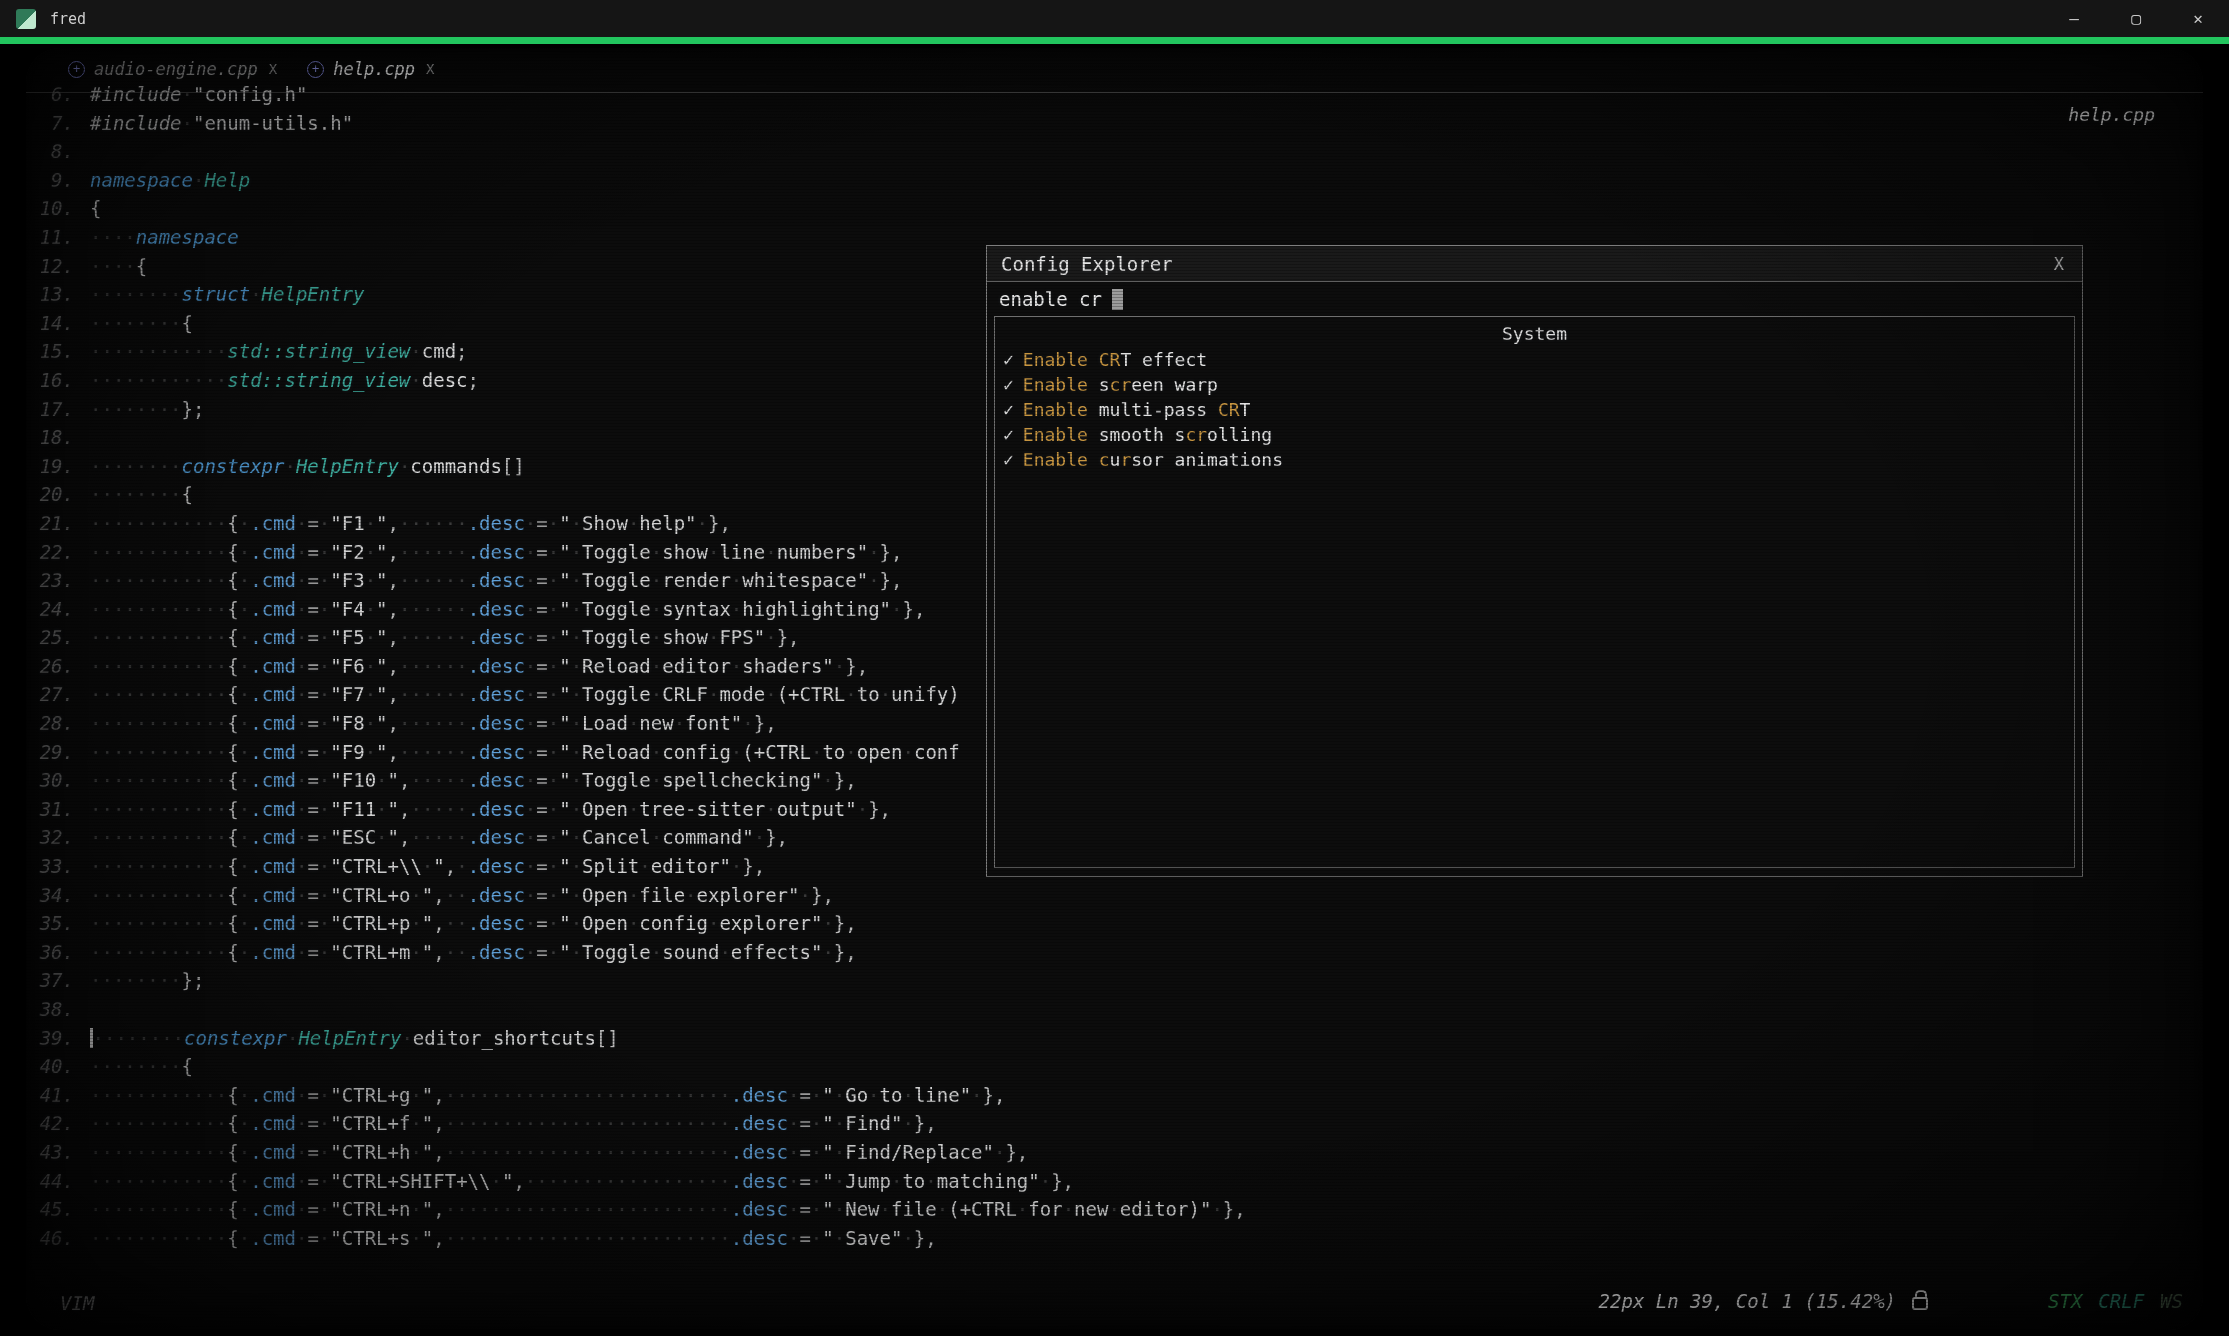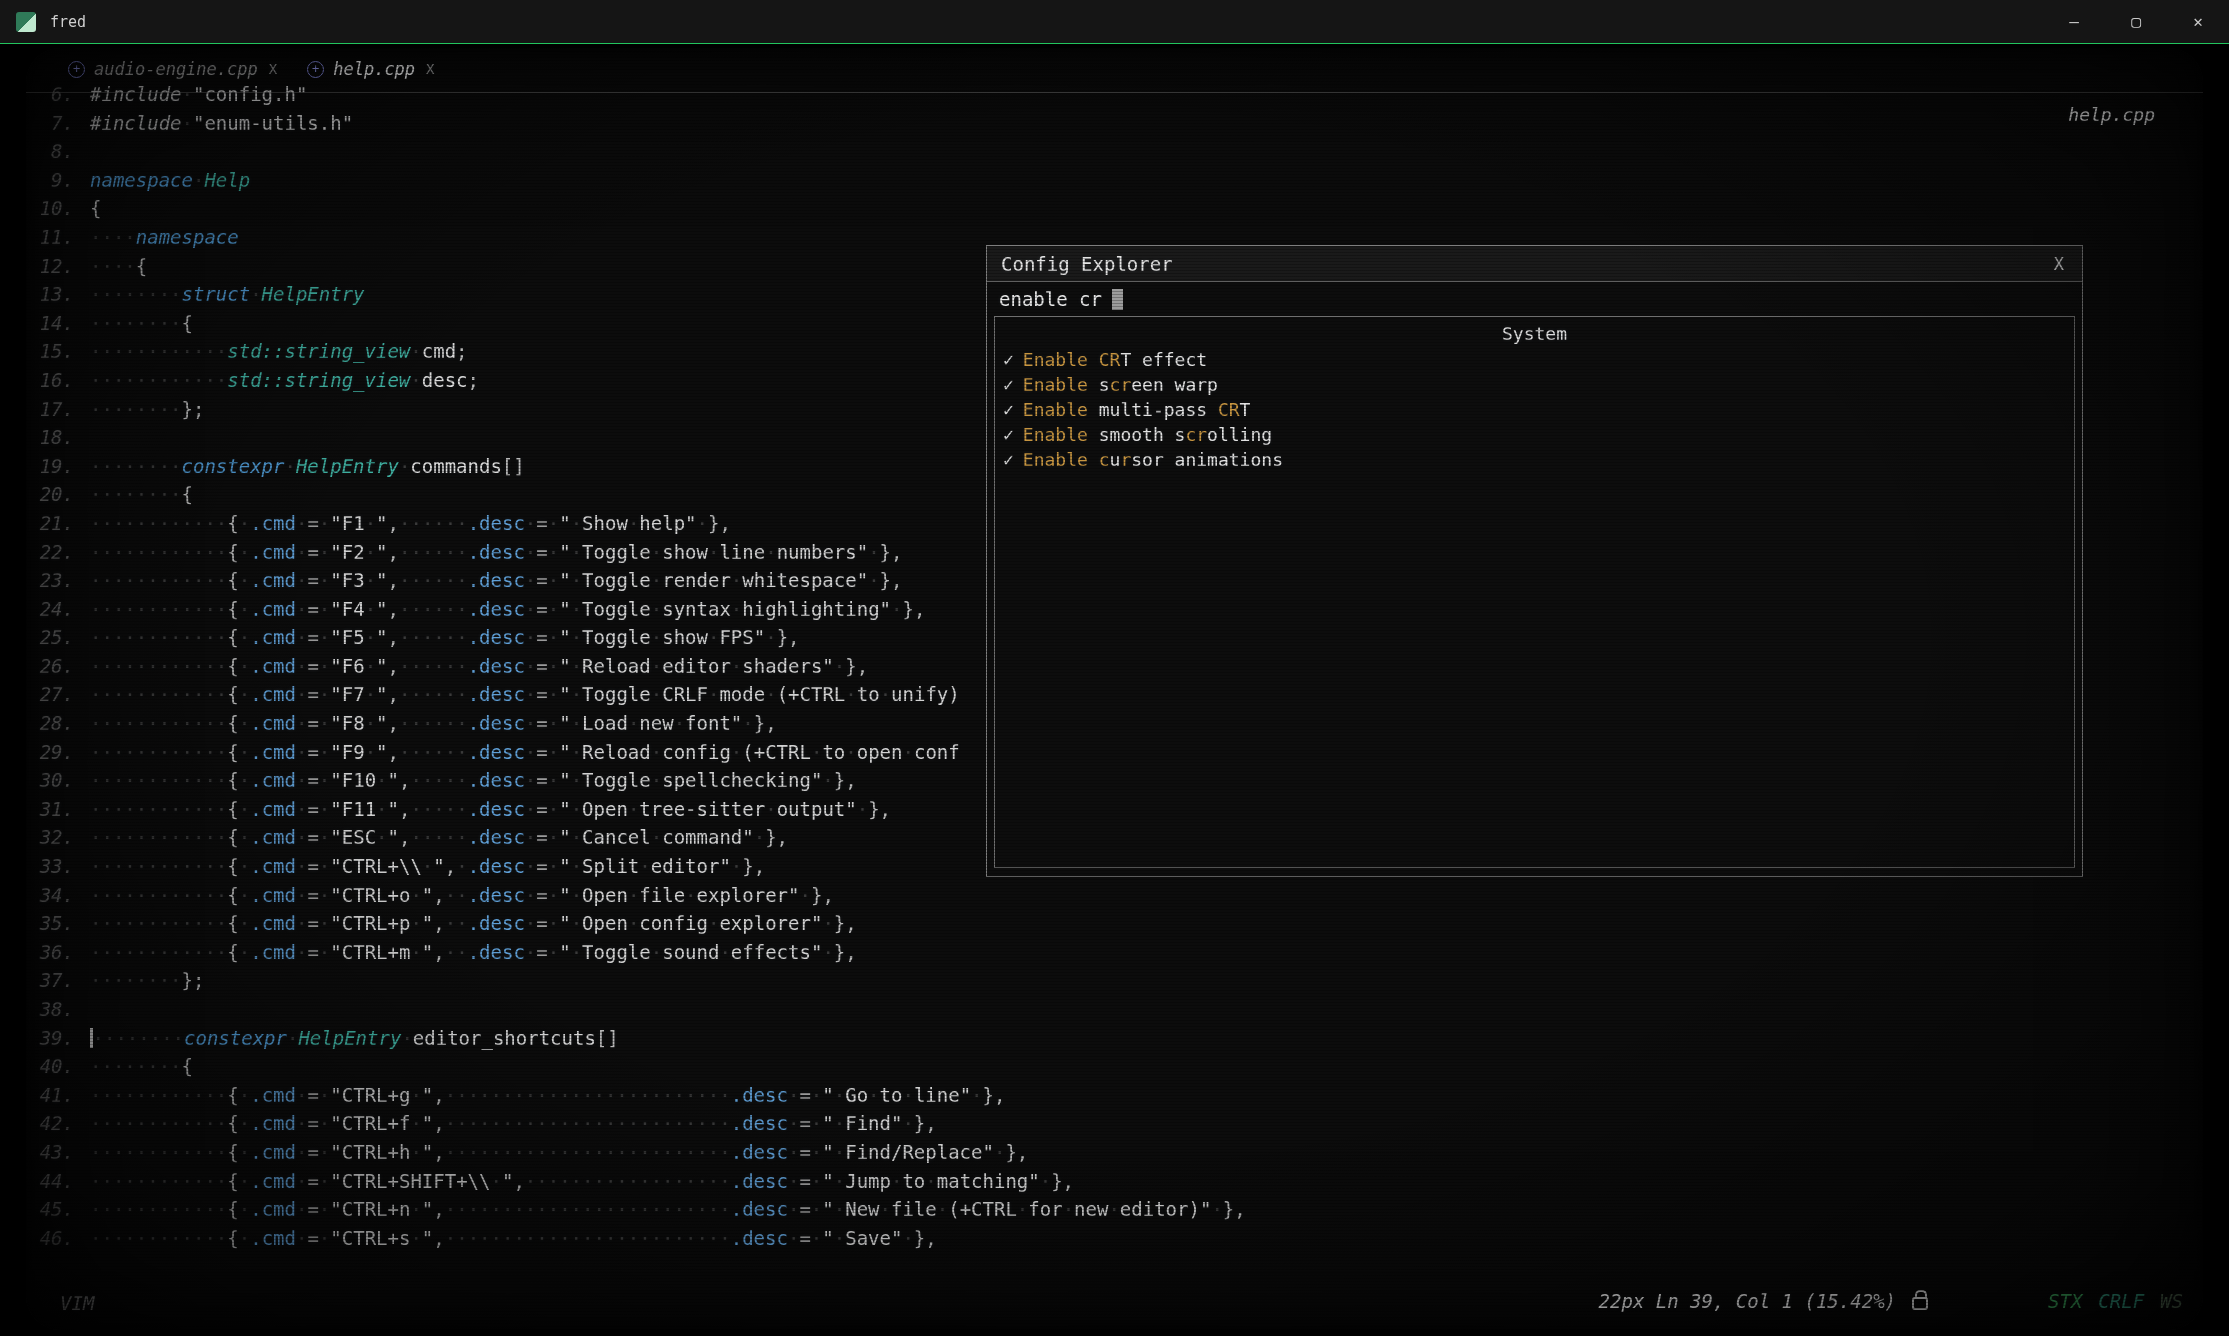--- a/index.html
+++ b/index.html
@@ -2,21 +2,21 @@
 <html><head>
 <meta charset="utf-8">
 <style>
   *{margin:0;padding:0;box-sizing:border-box}
   html,body{background:#000}
   body{width:2229px;height:1336px;position:relative;overflow:hidden;
        font-family:"DejaVu Sans Mono",monospace;color:#ddd}
 
   
   .titlebar{position:absolute;top:0;left:0;right:0;height:44px;background:#151515;
-            display:flex;align-items:center;z-index:50;border-bottom:1px solid #22c55e}
+            display:flex;align-items:center;z-index:50;border-bottom:7px solid #22c55e}
   .app-icon{width:20px;height:20px;margin-left:16px;border-radius:3px;
             background:linear-gradient(135deg,#2f7a58 0 55%,#bfe8cf 55% 100%);flex:none}
   .app-title{margin-left:14px;font-size:15px;color:#cfcfcf}
   .win-controls{margin-left:auto;display:flex;height:100%}
   .win-btn{width:62px;height:100%;display:flex;align-items:center;justify-content:center;
            color:#c9c9c9;font-size:16px;cursor:default}
 
   
   .crt{position:absolute;left:26px;right:26px;top:48px;bottom:6px;background:#0c0c0c;
        border-radius:34px;overflow:hidden;

